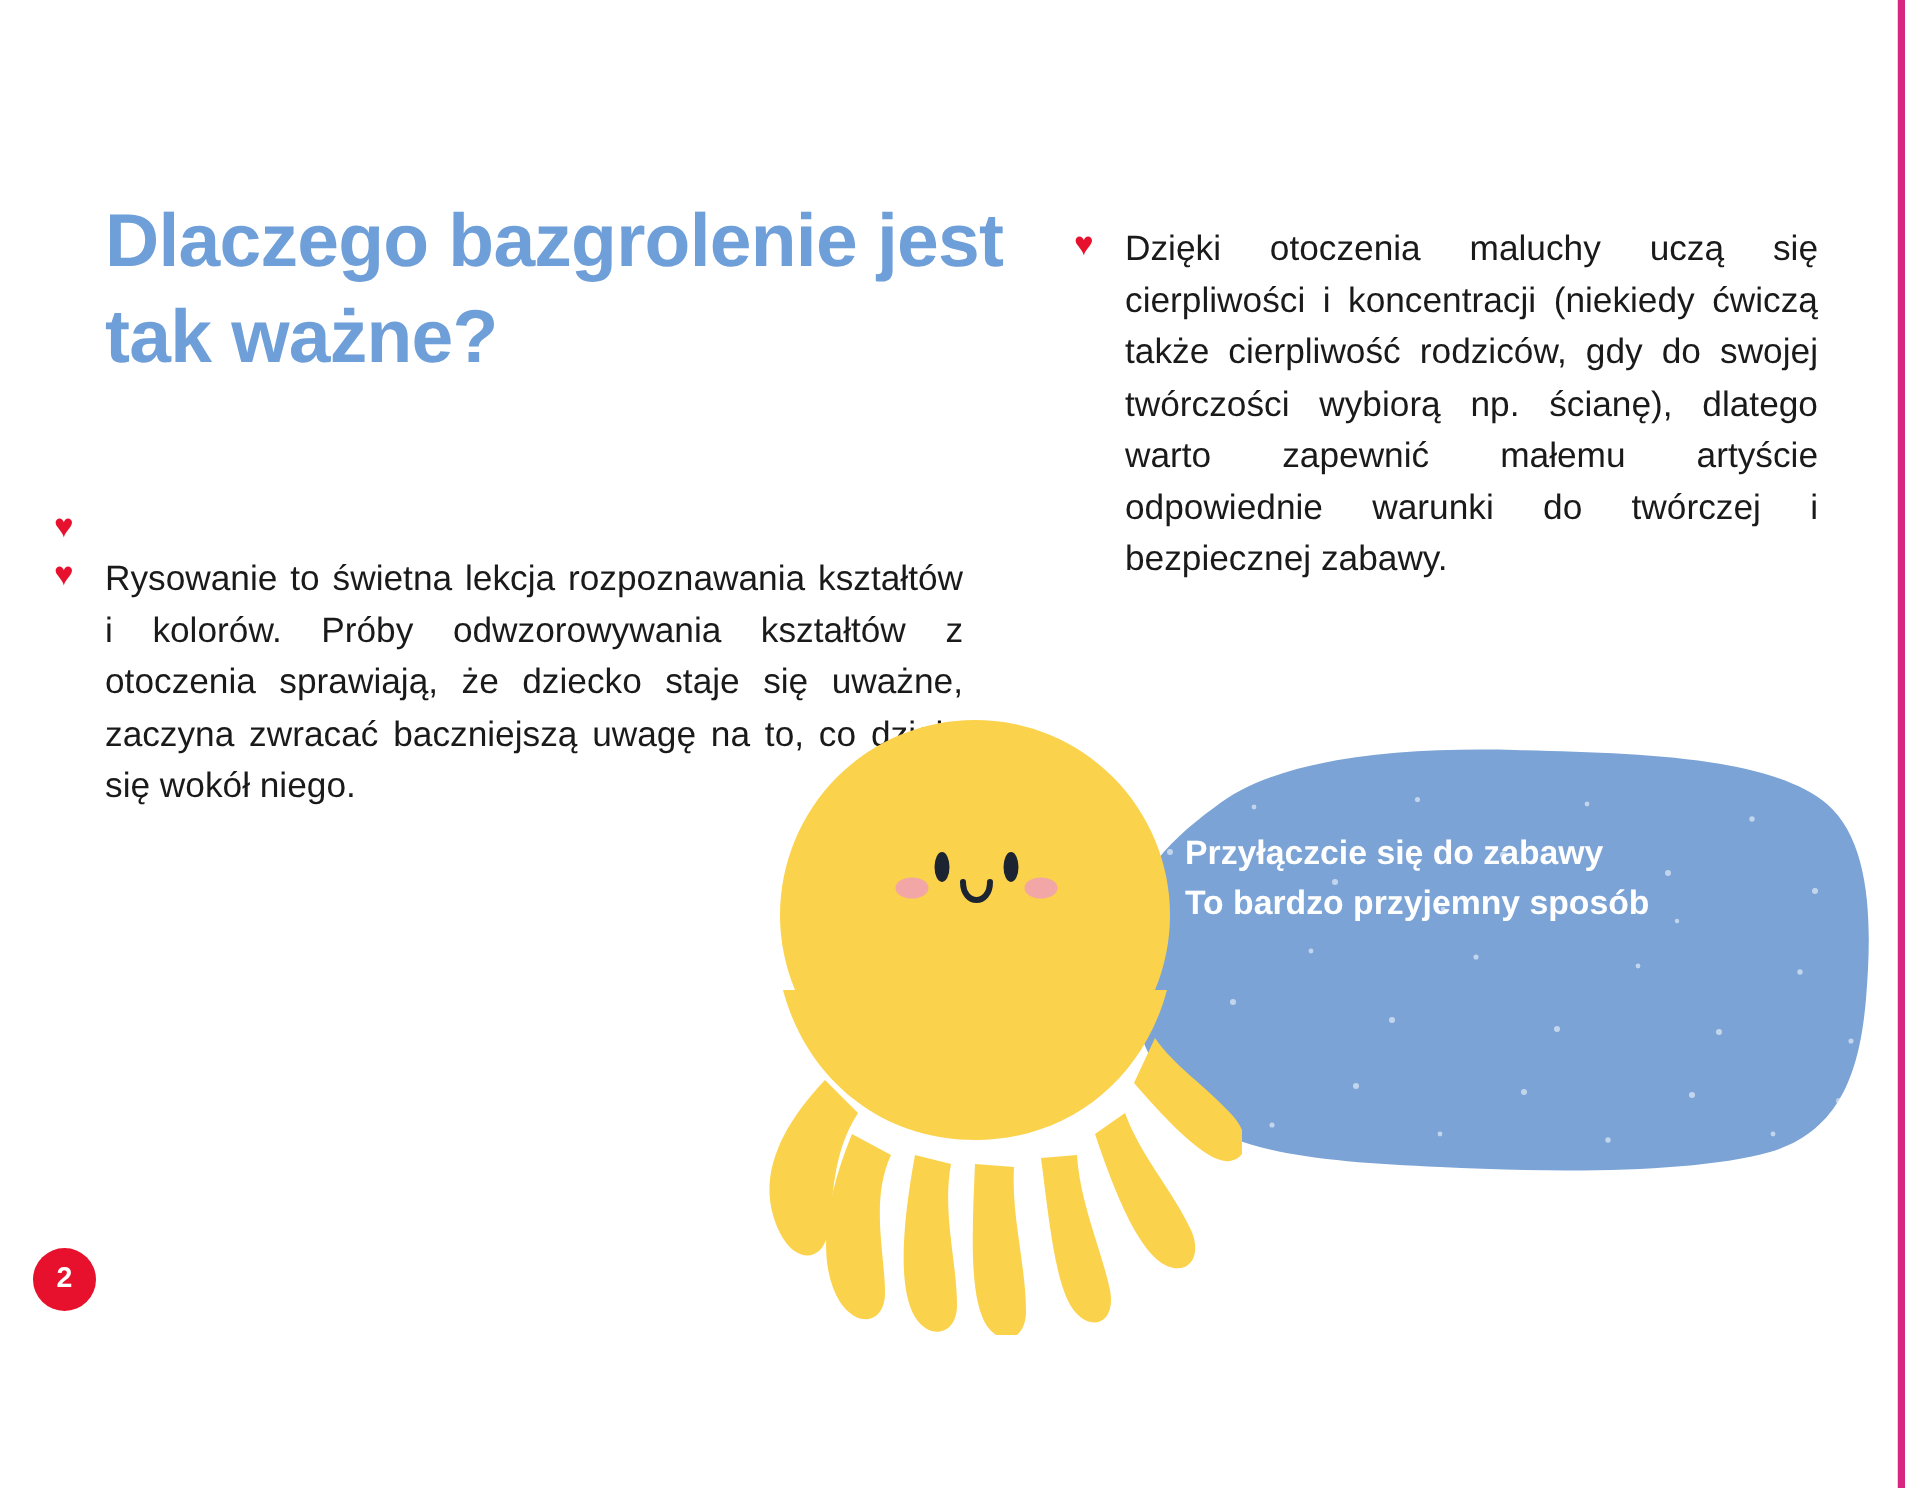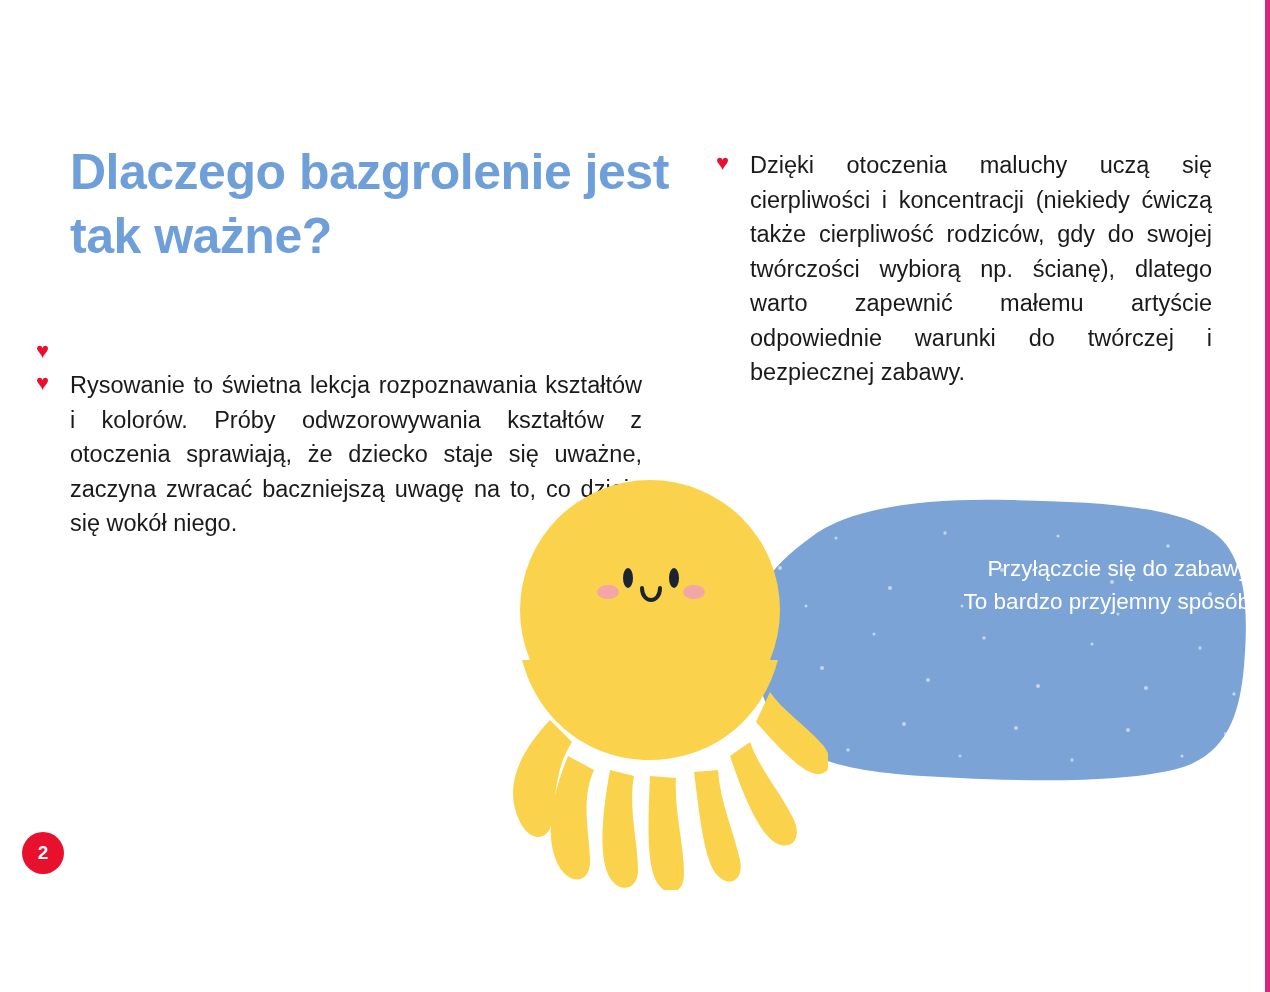--- a/index.html
+++ b/index.html
@@ -39,21 +39,20 @@
   .heading {
     position: absolute;
     left: 70px;
     top: 128px;
     width: 620px;
     font-size: 50px;
     line-height: 1.28;
     font-weight: bold;
     color: #6f9fd8;
     letter-spacing: -0.5px;
-    margin-top: 12px;
   }
 
   
   .left-col {
     position: absolute;
     left: 32px;
     top: 336px;
     width: 610px;
   }
   .right-col {
@@ -109,24 +108,24 @@
     top: 498px;
     width: 510px;
     height: 285px;
   }
   .blob-wrap svg { display: block; }
   .blob-text {
     position: absolute;
     left: 0;
     top: 54px;
     width: 510px;
-    text-align: right;
+    text-align: left;
     color: #ffffff;
     font-size: 22.5px;
-    font-weight: normal;
+    font-weight: bold;
     line-height: 1.47;
     padding-left: 50px;
     box-sizing: border-box;
   }
 
   
   .octopus {
     position: absolute;
     left: 498px;
     top: 470px;

